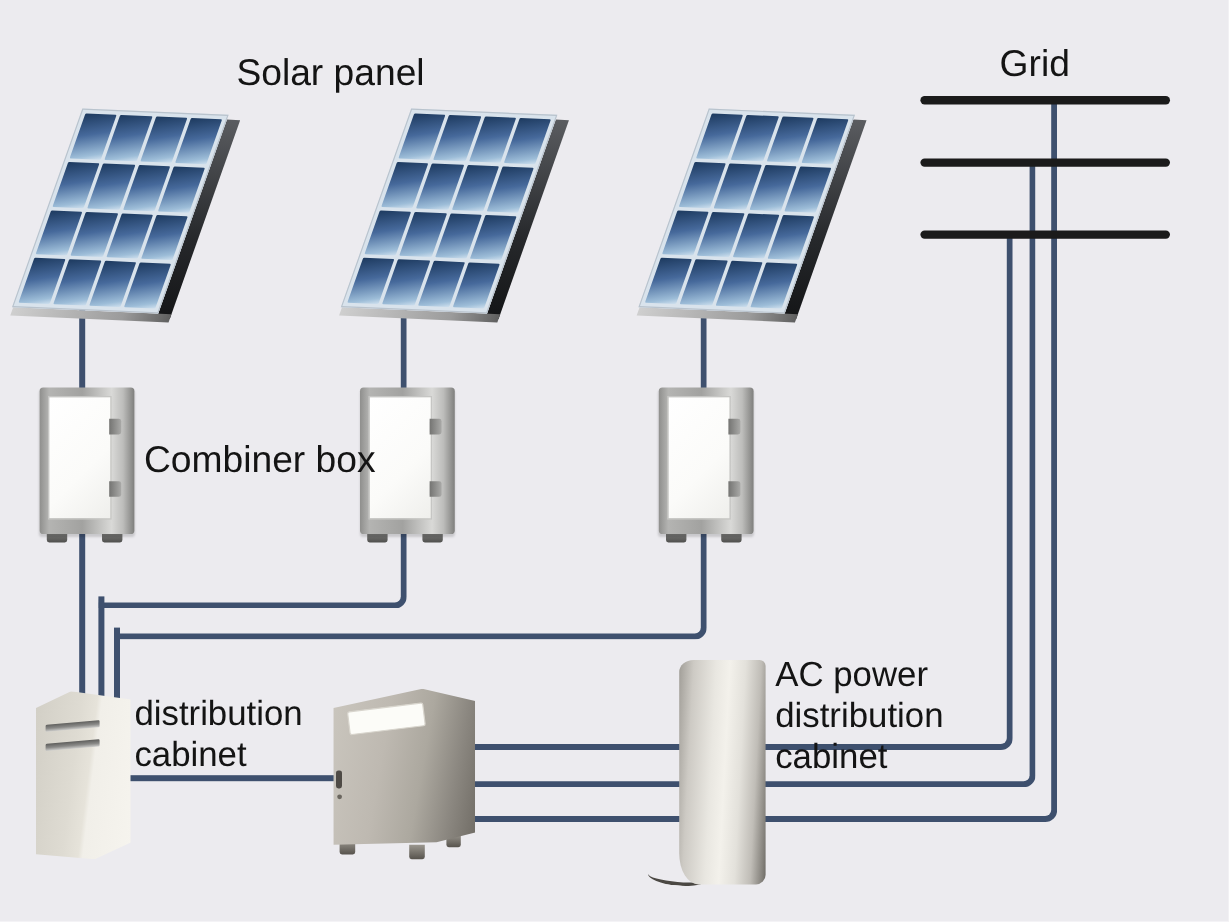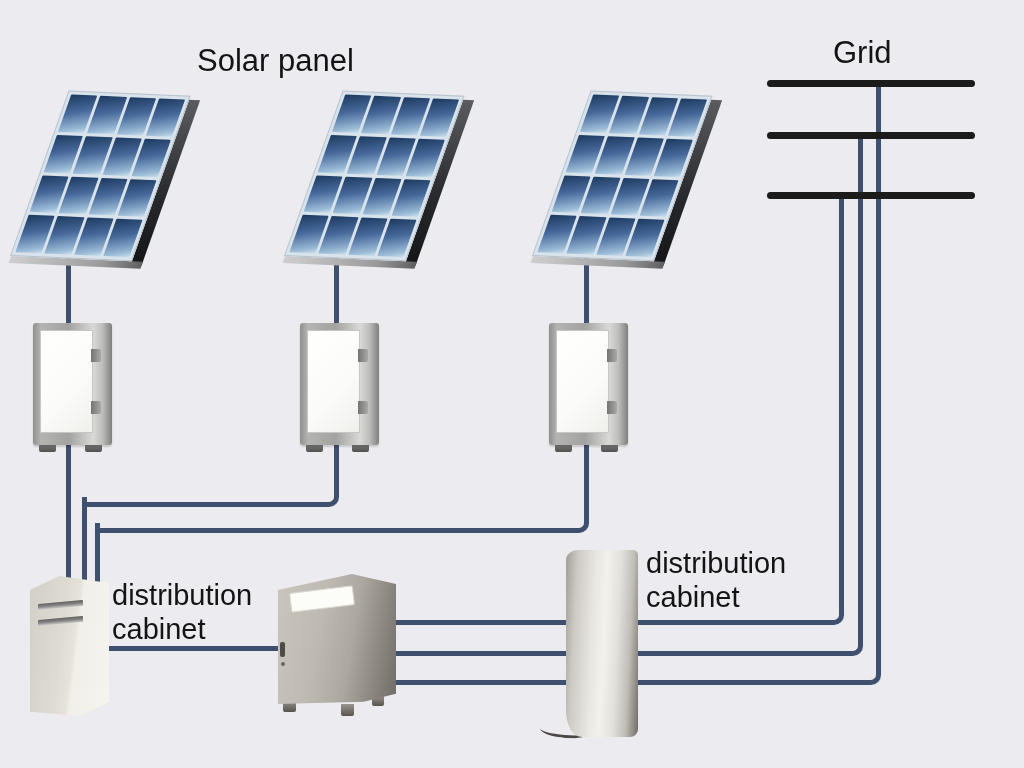--- a/index.html
+++ b/index.html
@@ -257,23 +257,25 @@
     <div class="inv-body"></div>
     <div class="inv-slot"></div>
     <div class="inv-handle"></div>
     <div class="inv-key"></div>
   </div>
 
   <div class="ac-shadow"></div>
   <div class="accab"></div>
 
   <div class="lbl" style="left:197px; top:44px;">Solar panel</div>
+  <div class="lbl" style="left:120px; top:366px;">Combiner box</div>
   <div class="lbl" style="left:833px; top:36px;">Grid</div>
   <div class="lbl lbl-multi" style="left:112px; top:578px;">
     <span>distribution</span>
     <span>cabinet</span>
   </div>
   <div class="lbl lbl-multi" style="left:646px; top:546px;">
+    <span>AC power</span>
     <span>distribution</span>
     <span>cabinet</span>
   </div>
 
 </div>
 
 </body></html>

